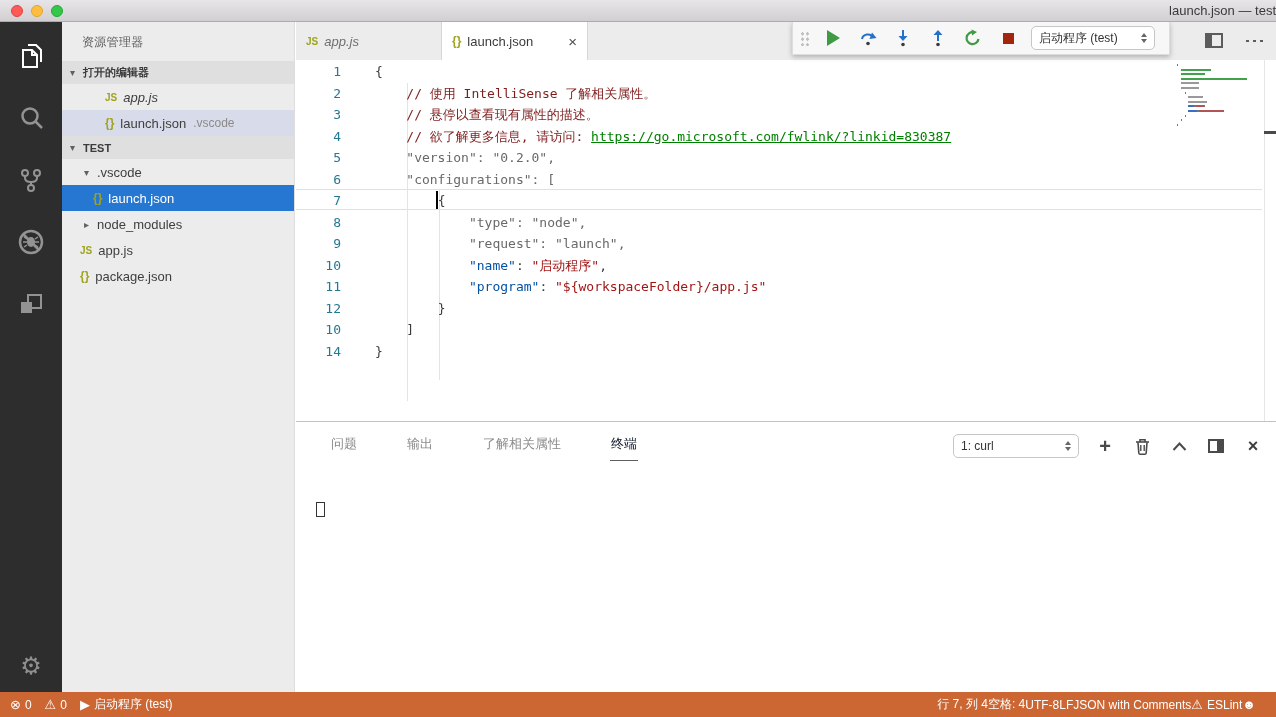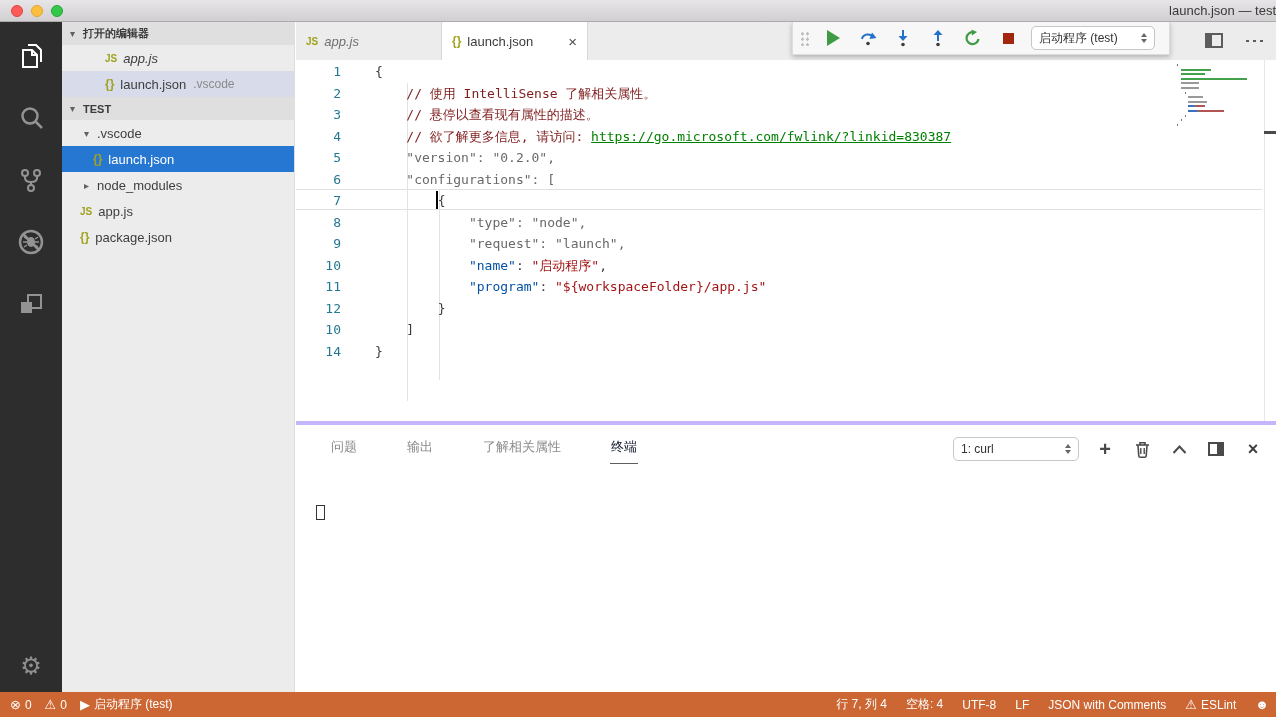--- a/index.html
+++ b/index.html
@@ -62,41 +62,41 @@
   .guide{position:absolute;width:1px;background:#e3e3e3}
   #cur-line{position:absolute;left:0;right:14px;top:129px;height:21px;border-top:1px solid #e0e0e0;border-bottom:1px solid #e0e0e0}
   #cursor{position:absolute;left:140px;top:131px;width:1.5px;height:18px;background:#000}
   #minimap{position:absolute;left:881px;top:4px;width:85px}
   .mm-line{height:2px;margin-bottom:2.6px;display:flex}
   .mm-seg{height:2px;flex:none}
   #ruler-sep{position:absolute;left:968px;top:0;height:361px;width:1px;background:#e6e6e6}
   #ruler-mark{position:absolute;left:968px;top:71px;width:13px;height:3px;background:#4a4a4a}
   #add-config{position:absolute;left:758px;top:295px;width:104px;height:42px;background:#1f6ed4;border:none;border-radius:5px;color:#fff;font-size:14px;font-family:inherit;cursor:pointer}
   
-  #panel{position:absolute;left:296px;top:421px;right:0;height:271px;background:#fff;border-top:4px solid #c4b5fd}
+  #panel{position:absolute;left:296px;top:421px;right:0;height:271px;background:#fff;border-top:1px solid #c4b5fd}
   #panel-tabs{position:absolute;left:34px;top:11px;display:flex;gap:48px}
   .ptab{font-size:13px;color:#8a8a8a;padding:2px 1px 7px;cursor:pointer}
   .ptab.active{color:#0f172a;border-bottom:1px solid #5f5f5f}
   #panel-controls{position:absolute;right:12px;top:12px;display:flex;align-items:center;gap:15px}
   #term-select{width:126px}
   .pbtn{width:22px;height:22px;display:flex;align-items:center;justify-content:center;cursor:pointer;color:#4a4a4a}
   .plus{font-size:20px;font-weight:bold;color:#4a4a4a;line-height:20px}
   .split2{width:16px;height:14px;border:2px solid #4a4a4a;position:relative}
   .split2::after{content:'';position:absolute;right:0;top:0;bottom:0;width:5px;background:#4a4a4a}
   .xclose{font-size:18px;font-weight:bold;color:#3f3f3f}
   #terminal{position:absolute;left:20px;top:48px;font-family:"DejaVu Sans Mono",monospace;font-size:13px;white-space:pre}
   #term-line{height:19px;line-height:19px}
   .tgreen{color:#27a83b;font-weight:bold}
   .tblue{color:#2472c8;font-weight:bold}
   .tplain{color:#2b2b2b}
   #term-cursor{width:9px;height:15px;border:1.5px solid #333;margin-top:2px}
   
   #statusbar{position:absolute;left:0;top:692px;width:1276px;height:25px;background:#cc6633;display:flex;align-items:center;color:#fff;z-index:25}
   #sb-left{display:flex;align-items:center;gap:13px;padding-left:10px}
-  #sb-right{display:flex;align-items:center;gap:19px;margin-left:auto;padding-right:7px}
+  #sb-right{display:flex;align-items:center;margin-left:auto;padding-right:20px}
   .sb-item{display:flex;align-items:center;gap:4px;font-size:12px;color:#fff;cursor:pointer;white-space:nowrap}
   .sb-ic{font-size:13px}
 </style>
 </head>
 <body>
 
 <div id="titlebar">
   <div class="tl red"></div>
   <div class="tl yel"></div>
   <div class="tl grn"></div>
@@ -137,20 +137,21 @@
   <div class="ab-item">
     <svg width="28" height="28" viewBox="0 0 28 28">
       <rect x="11" y="5" width="13" height="13" fill="none" stroke="#999" stroke-width="2"></rect>
       <rect x="4" y="12" width="11" height="11" fill="#999"></rect>
     </svg>
   </div>
   <div id="gear">⚙</div>
 </div>
 
 <div id="sidebar">
+  <div id="sidebar-title">资源管理器</div>
   <div id="sidebar-rows">
       <div class="row header">
         <span class="twisty">▾</span>
         <span class="hdr-label">打开的编辑器</span>
       </div>
       <div class="row item" style="padding-left: 43px;">
         <span class="ficon js">JS</span>
         <span class="label italic">app.js</span>
       </div>
       <div class="row item open" style="padding-left: 43px;">

